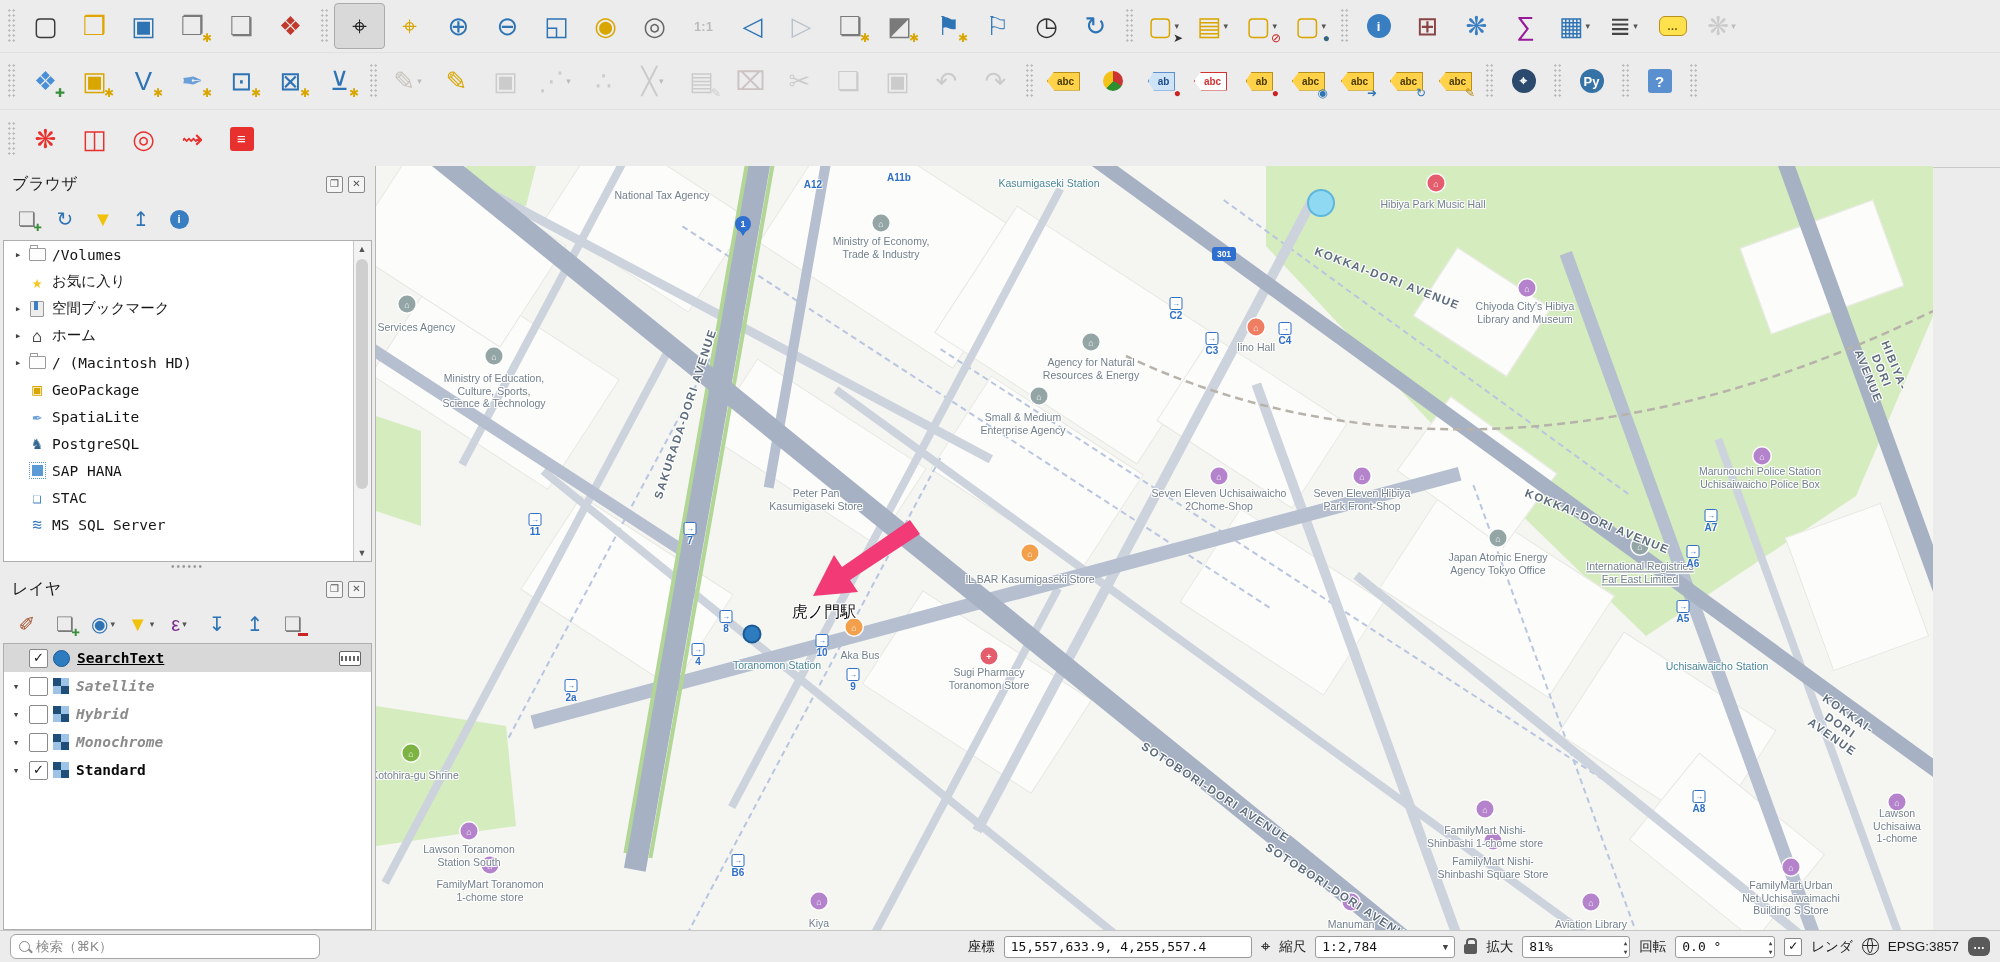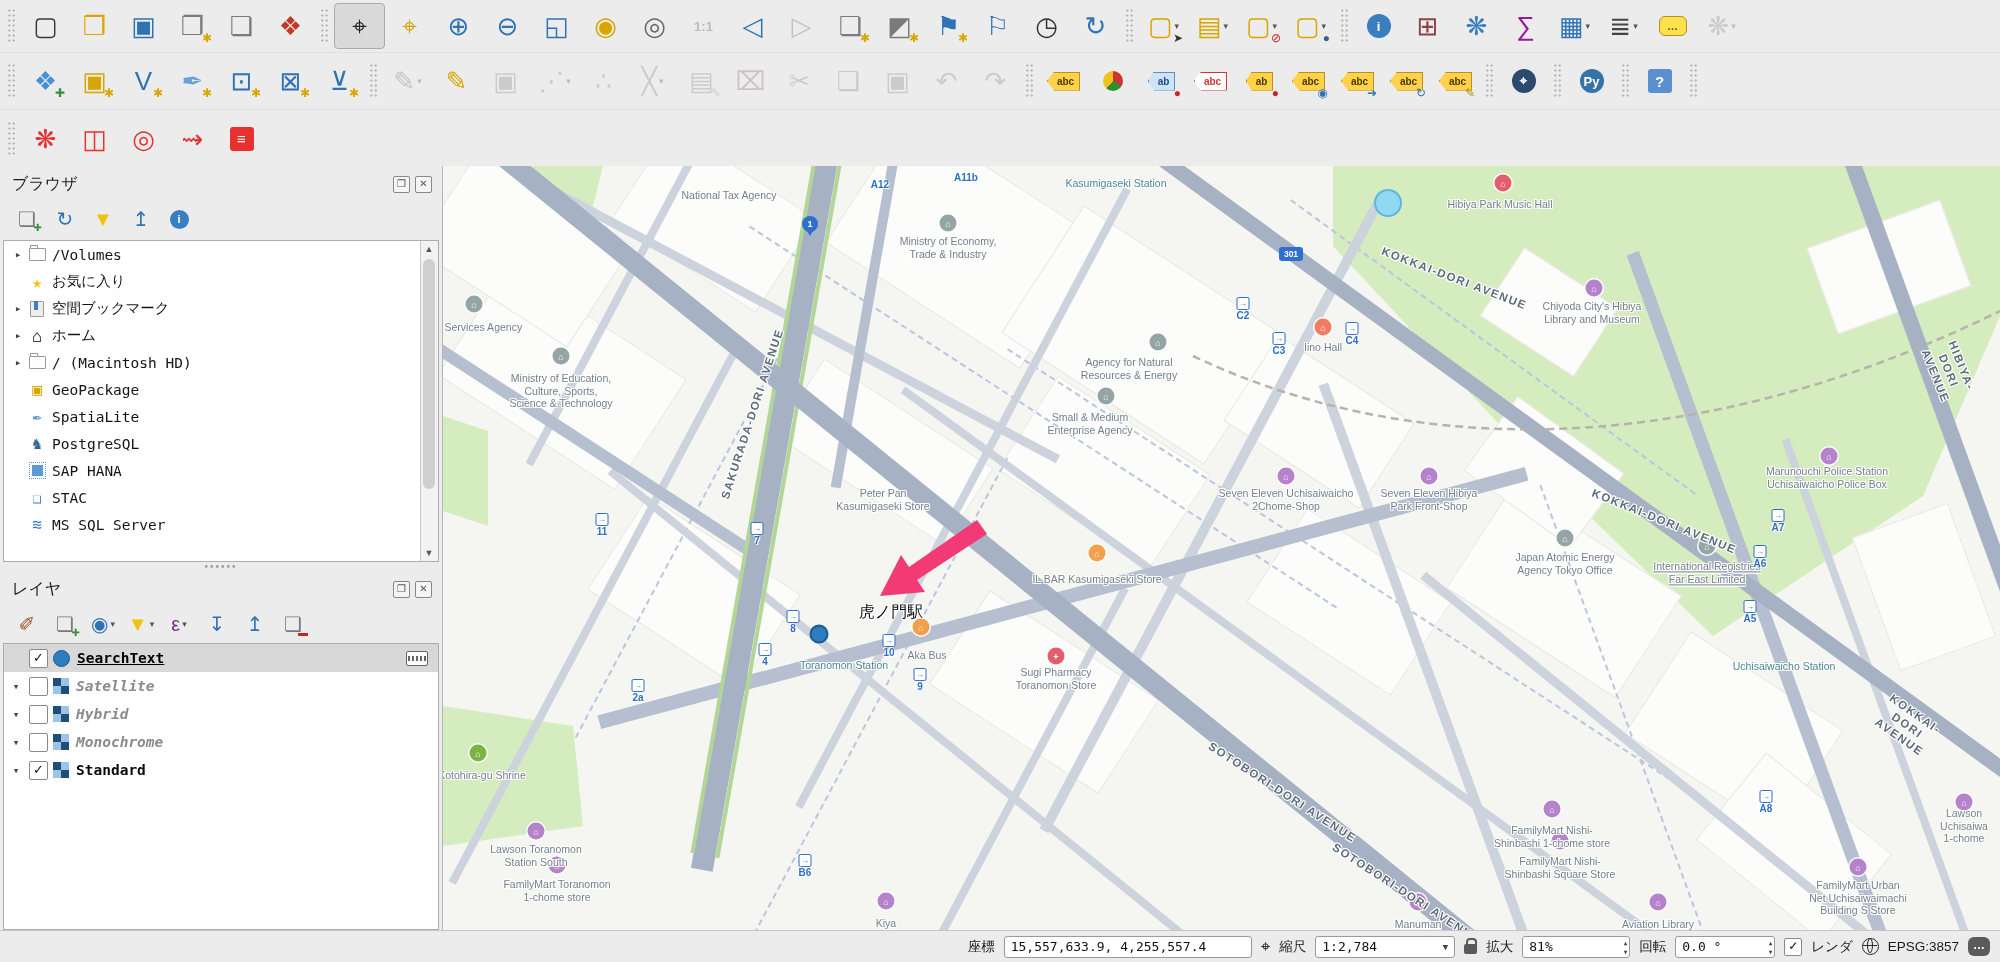--- a/index.html
+++ b/index.html
@@ -20,21 +20,21 @@
   .dd{font-size:9px;color:#555;margin-left:2px;align-self:center;}
   .tagshape{display:inline-block;padding:3px 5px 3px 9px;font:bold 10px "Liberation Sans",sans-serif;background:#ffd24a;border:1px solid #b8901c;color:#4a3a00;clip-path:polygon(0 50%,22% 0,100% 0,100% 100%,22% 100%);}
   .tagshape.blue{background:#cfe3f7;border-color:#5b8fd0;color:#1d4d8f;}
   .tagshape.red{background:#fff;border-color:#d23333;color:#d23333;}
   .pieic{width:20px;height:20px;border-radius:50%;background:conic-gradient(#cc3333 0 33%,#2d8f2d 33% 62%,#f2c21a 62% 100%);}
   .circic{width:24px;height:24px;border-radius:50%;color:#fff;font:bold 13px "Liberation Sans",sans-serif;display:flex;align-items:center;justify-content:center;}
   .sqic{width:24px;height:24px;border-radius:3px;color:#fff;font:bold 15px "Liberation Sans",sans-serif;display:flex;align-items:center;justify-content:center;}
   .bubic{width:26px;height:18px;border-radius:6px;background:#ffe14d;border:1.5px solid #b8901c;color:#6b5500;font:bold 11px sans-serif;display:flex;align-items:center;justify-content:center;}
   
   #main{position:absolute;top:166px;left:0;width:2000px;height:764px;display:flex;}
-  #leftcol{width:443px;height:764px;background:#ececec;border-right:1px solid #b5b5b5;display:flex;flex-direction:column;box-sizing:border-box;}
+  #leftcol{width:376px;height:764px;background:#ececec;border-right:1px solid #b5b5b5;display:flex;flex-direction:column;box-sizing:border-box;}
   .ptitle{display:flex;align-items:center;height:32px;padding:2px 10px 0 12px;font-size:16px;color:#1c1c1c;}
   .pwbtns{margin-left:auto;display:flex;gap:5px;}
   .pwb{width:15px;height:15px;border:1px solid #888;border-radius:2px;background:#f5f5f5;color:#555;font-size:10px;line-height:13px;text-align:center;}
   .ptools{display:flex;align-items:center;height:38px;padding-left:10px;gap:4px;}
   .ptools .tbtn{width:34px;height:30px;}
   .ptools .gl{font-size:20px;}
   .ptools .circic{width:19px;height:19px;font-size:11px;}
   .ptools .ov{right:2px;bottom:1px;font-size:10px;}
   #btree{flex:none;height:320px;margin:2px 3px 0 3px;background:#fff;border:1px solid #aeaeae;overflow:hidden;position:relative;}
   .trow-item{display:flex;align-items:center;height:27px;padding-left:6px;font-family:"DejaVu Sans Mono","Liberation Mono",monospace;font-size:14.5px;color:#141414;}
@@ -641,21 +641,21 @@
       <div class="mlabel poi" style="left: 505px; top: 82px;">Ministry of Economy,
 Trade &amp; Industry</div>
       <div class="mlabel poi" style="left: 1057px; top: 38px;">Hibiya Park Music Hall</div>
       <div class="mlabel poi" style="left: 1149px; top: 147px;">Chiyoda City's Hibiya
 Library and Museum</div>
       <div class="mlabel poi" style="left: 31px; top: 161px;">cial Services Agency</div>
       <div class="mlabel poi" style="left: 118px; top: 225px;">Ministry of Education,
 Culture, Sports,
 Science &amp; Technology</div>
       <div class="mlabel poi" style="left: 880px; top: 181px;">Iino Hall</div>
-      <div class="mlabel poi" style="left: 686px; top: 203px;">Agency for Natural
+      <div class="mlabel poi" style="left: 715px; top: 203px;">Agency for Natural
 Resources &amp; Energy</div>
       <div class="mlabel poi" style="left: 647px; top: 258px;">Small &amp; Medium
 Enterprise Agency</div>
       <div class="mlabel poi" style="left: 1384px; top: 312px;">Marunouchi Police Station
 Uchisaiwaicho Police Box</div>
       <div class="mlabel poi" style="left: 843px; top: 334px;">Seven Eleven Uchisaiwaicho
 2Chome-Shop</div>
       <div class="mlabel poi" style="left: 986px; top: 334px;">Seven Eleven Hibiya
 Park Front-Shop</div>
       <div class="mlabel poi" style="left: 1122px; top: 398px;">Japan Atomic Energy
@@ -764,20 +764,24 @@
       <div class="shield1" style="left: 367px; top: 58px;">1</div>
       <div class="shield2" style="left: 848px; top: 88px;">301</div>
       <div id="marker" style="left: 376px; top: 468px;"></div>
       <svg width="1557" height="764">
         <polygon points="534,354 544,368 474,414 482,426 437,430 458,389 466,401" fill="#f23a76"></polygon>
       </svg>
     </div>
 </div>
 
 <div id="statusbar">
+  <div id="searchbox">
+    <span class="magicon"></span>
+    <span>検索（⌘K）</span>
+  </div>
   <span class="sblabel" style="margin-left:auto;">座標</span>
   <span class="sbinput" style="width:248px;">15,557,633.9, 4,255,557.4</span>
   <span style="font-size:17px;color:#111;">⌖</span>
   <span class="sblabel">縮尺</span>
   <span class="sbinput" style="width:140px;">
     <span>1:2,784</span>
     <span class="comboarr">▼</span>
   </span>
   <span class="lockicon"></span>
   <span class="sblabel">拡大</span>

